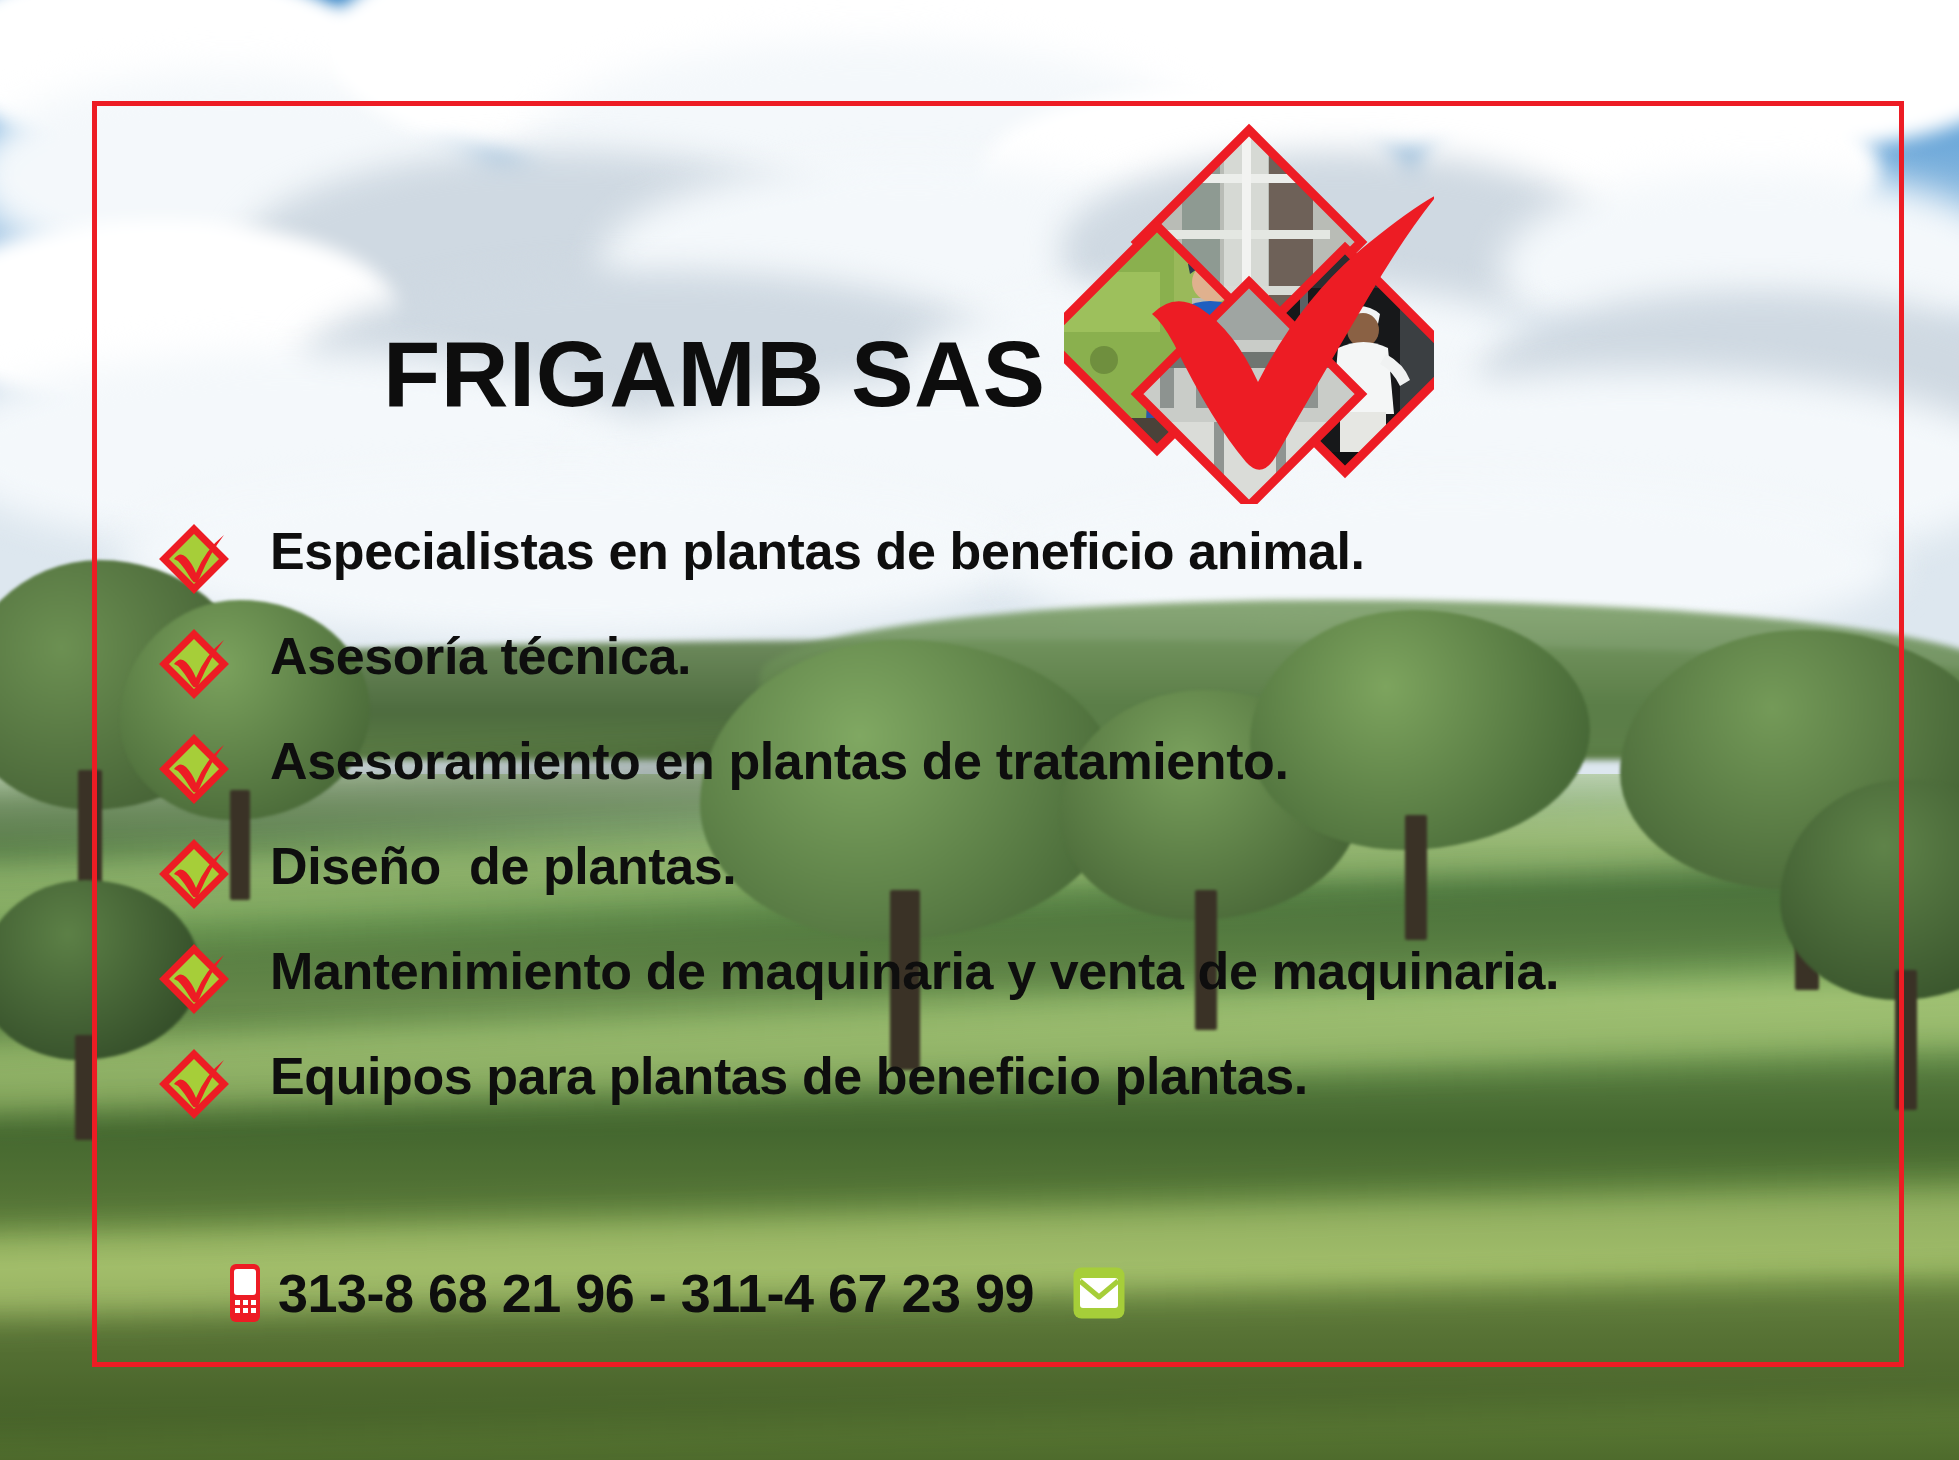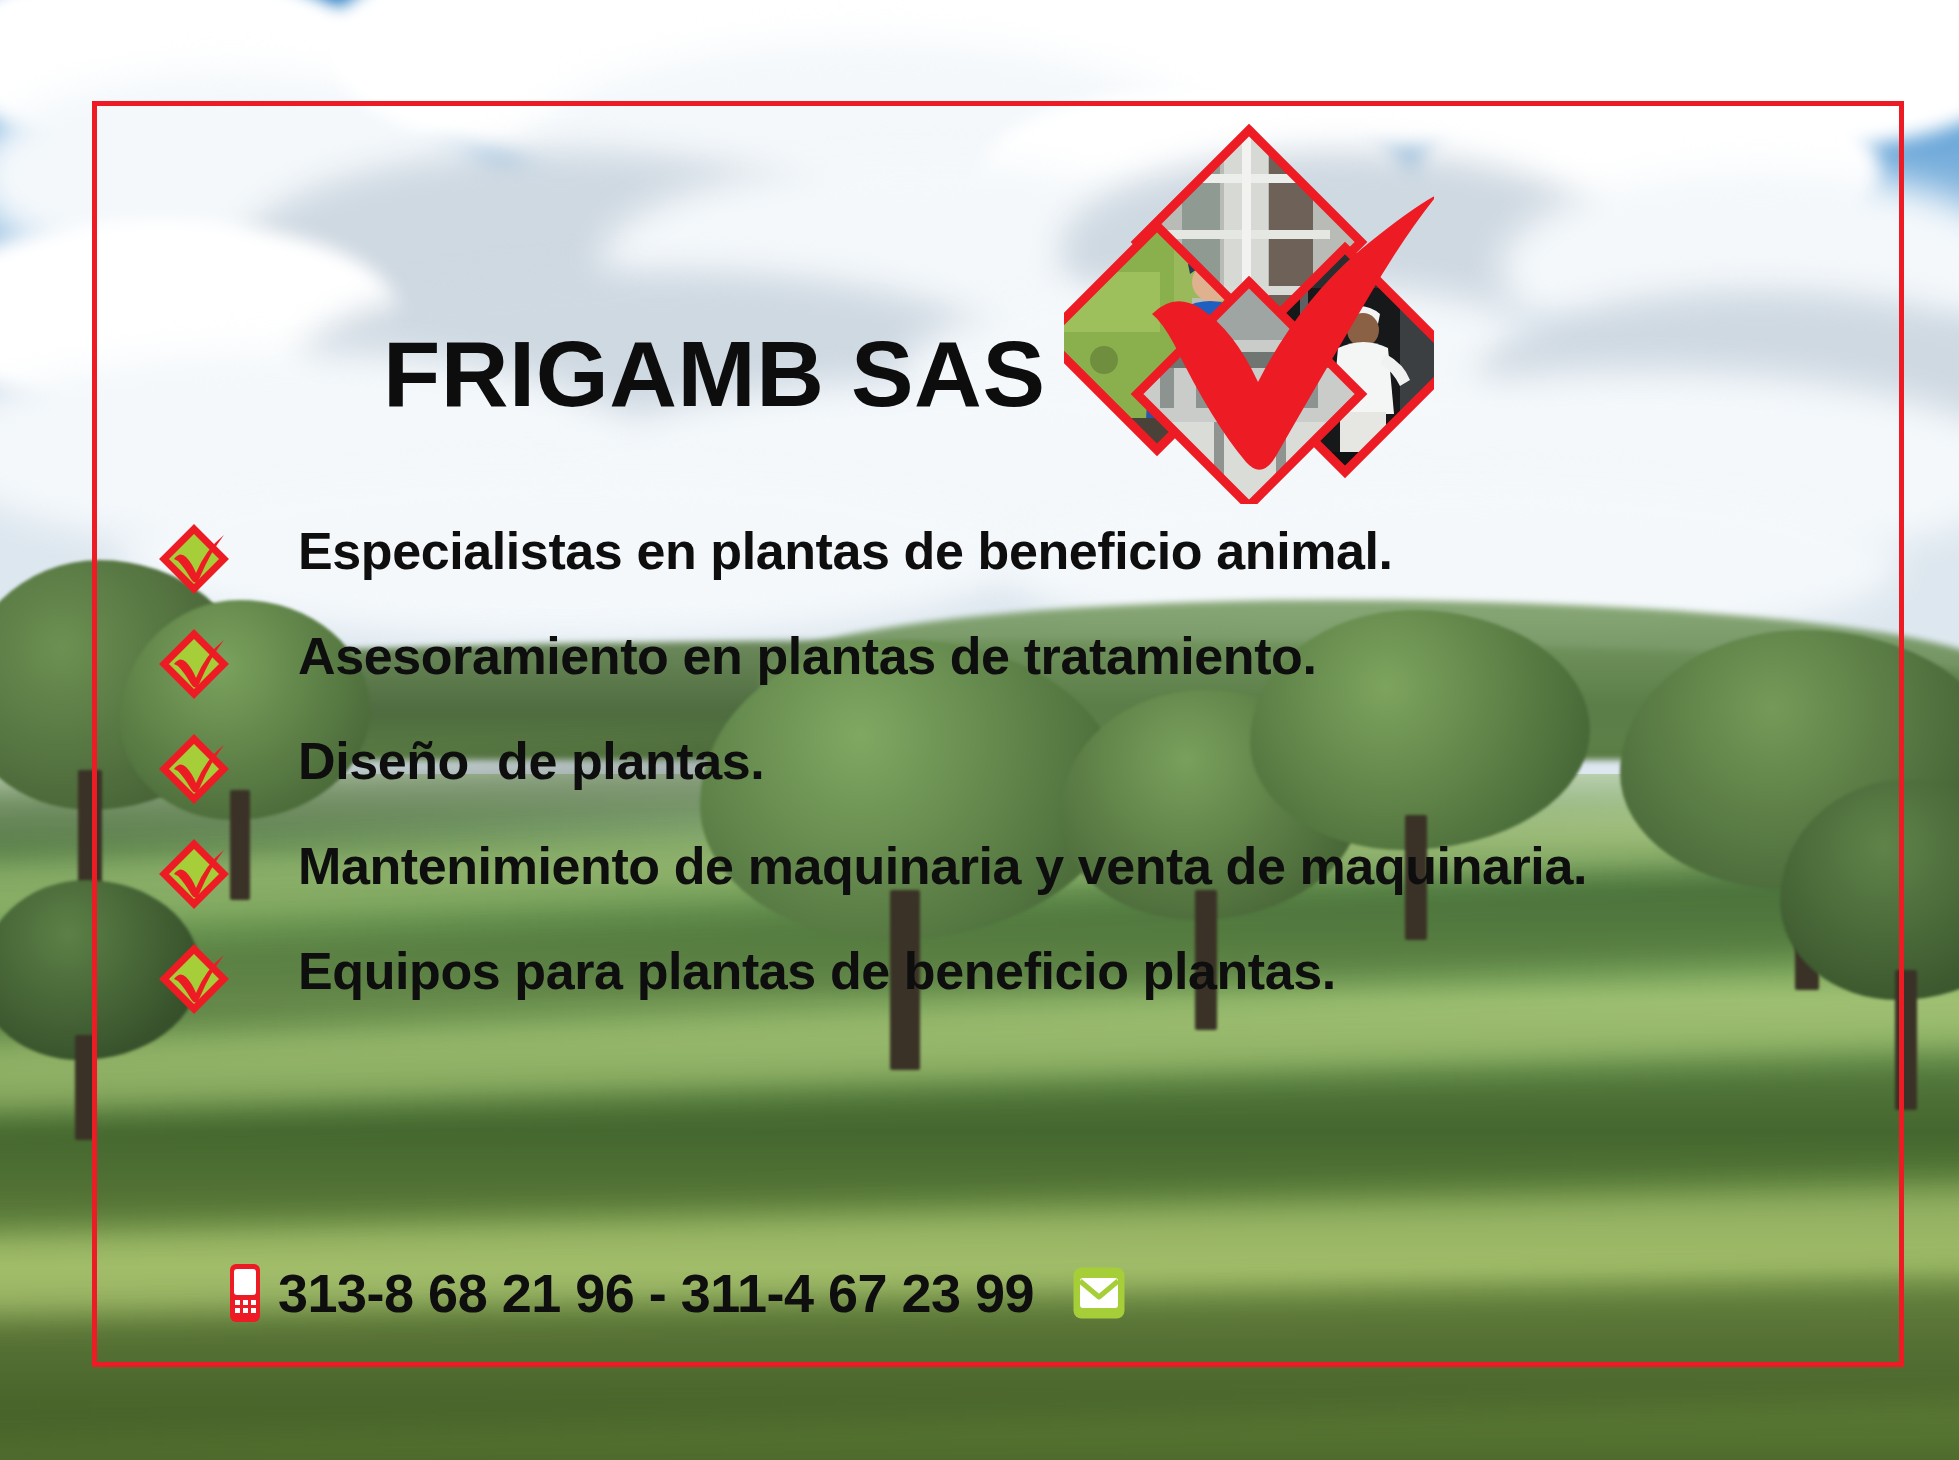--- a/index.html
+++ b/index.html
@@ -73,21 +73,20 @@
   #list { position:absolute; left:158px; top:519px; width:1620px; }
   .item { position:relative; height:105px; }
   .item .mark { position:absolute; left:0; top:4px; width:72px; height:72px; }
   .item .txt {
     position:absolute; left:112px; top:2px;
     font-size:52px; font-weight:600;
     color:#0e0e0e;
     white-space:pre;
     font-family:"Liberation Sans", sans-serif;
     letter-spacing:-0.4px;
-    margin-left:28px;
   }
 
   
   #contact {
     position:absolute; left:228px; top:1262px;
     display:flex; align-items:center; gap:16px;
     font-size:54px; font-weight:600; color:#0e0e0e;
     white-space:nowrap; letter-spacing:-0.5px;
   }
   #contact .phone-icon { width:34px; height:62px; flex:0 0 auto; }
@@ -287,20 +286,29 @@
     <div class="item">
       <span class="mark">
         <svg viewBox="0 0 72 72" width="72" height="72">
           <path d="M36 6 L66 36 L36 66 L6 36 Z" fill="#a6ce39" stroke="#ed1c24" stroke-width="7"></path>
           <path d="M16 36 q6 -8 12 -2 q6 6 10 16 q10 -24 28 -38 q-14 18 -24 42 q-4 10 -9 2 q-7 -12 -13 -18 z" fill="#ed1c24"></path>
         </svg>
       </span>
       <span class="txt">Especialistas en plantas de beneficio animal.</span>
     </div>
 
+    <div class="item">
+      <span class="mark">
+        <svg viewBox="0 0 72 72" width="72" height="72">
+          <path d="M36 6 L66 36 L36 66 L6 36 Z" fill="#a6ce39" stroke="#ed1c24" stroke-width="7"></path>
+          <path d="M16 36 q6 -8 12 -2 q6 6 10 16 q10 -24 28 -38 q-14 18 -24 42 q-4 10 -9 2 q-7 -12 -13 -18 z" fill="#ed1c24"></path>
+        </svg>
+      </span>
+      <span class="txt">Asesoría técnica.</span>
+    </div>
 
 
     <div class="item">
       <span class="mark">
         <svg viewBox="0 0 72 72" width="72" height="72">
           <path d="M36 6 L66 36 L36 66 L6 36 Z" fill="#a6ce39" stroke="#ed1c24" stroke-width="7"></path>
           <path d="M16 36 q6 -8 12 -2 q6 6 10 16 q10 -24 28 -38 q-14 18 -24 42 q-4 10 -9 2 q-7 -12 -13 -18 z" fill="#ed1c24"></path>
         </svg>
       </span>
       <span class="txt">Asesoramiento en plantas de tratamiento.</span>

